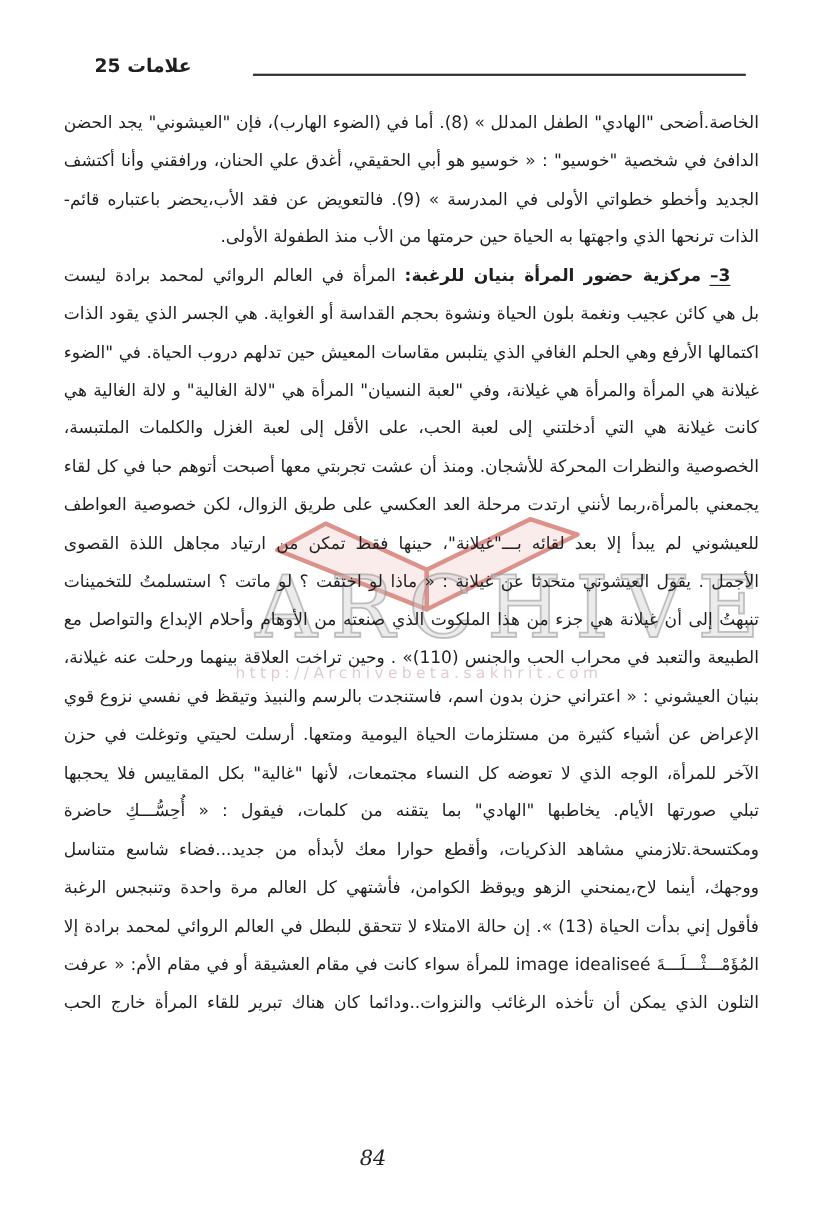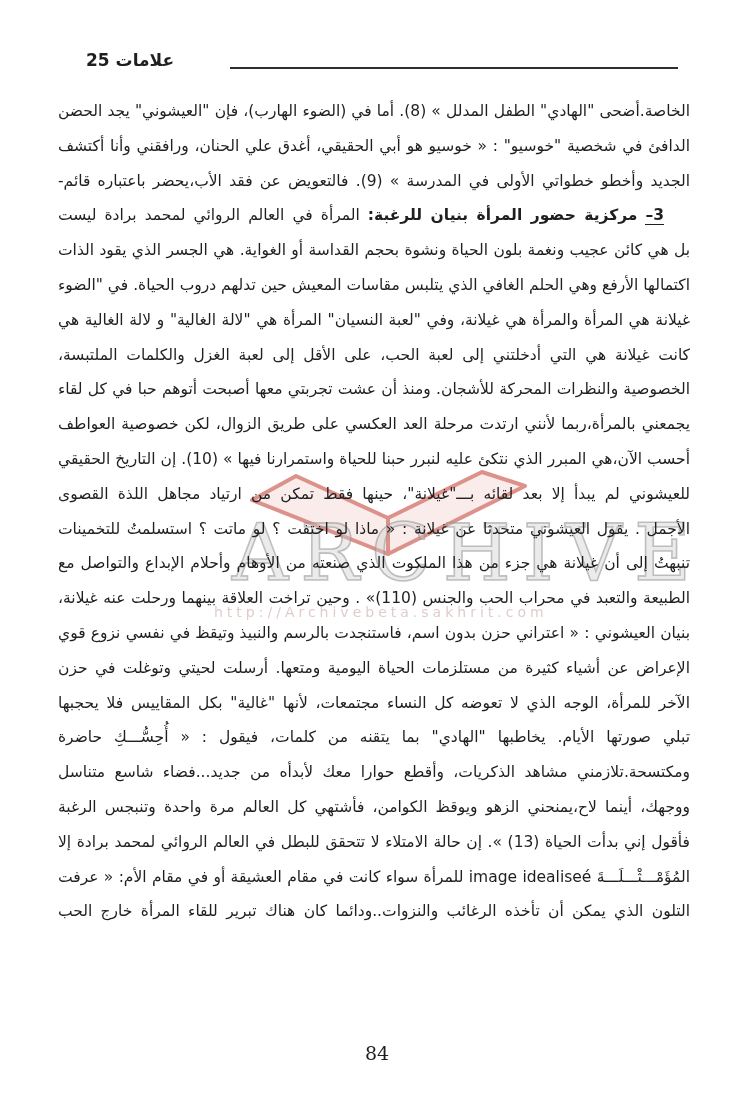--- a/index.html
+++ b/index.html
@@ -47,23 +47,22 @@
     text-align:justify;text-align-last:justify;
     overflow:hidden;
   }
   .line.end{text-align-last:right;}
   .line.indent{text-indent:26px;}
   .section-num{font-weight:bold;border-bottom:1.5px solid var(--text,#1f1f1f);}
   .section-title{font-weight:bold;}
   
   .page-number{
     position:absolute;left:327px;top:1042px;width:100px;
-    text-align:center;
     font-family:"DejaVu Serif",serif;
-    font-size:19px;color:var(--text,#1f1f1f);
+    font-size:19px;color:var(--text,#1f1f1f);font-style:italic;
   }
 </style>
 </head>
 <body>
 
 <div class="page">
 
   <div class="header-title">علامات 25</div>
   <div class="header-rule"></div>
 
@@ -73,34 +72,34 @@
       <path d="M142,84 L279,16 L236,2 L142,48 Z"></path>
     </svg>
     <div class="wm-title">ARCHIVE</div>
     <div class="wm-url">http://Archivebeta.sakhrit.com</div>
   </div>
 
   <div class="body-text" dir="rtl">
     <p class="line">الخاصة.أضحى "الهادي" الطفل المدلل » (8). أما في (الضوء الهارب)، فإن "العيشوني" يجد الحضن الأبوي</p>
     <p class="line">الدافئ في شخصية "خوسيو" : « خوسيو هو أبي الحقيقي، أغدق علي الحنان، ورافقني وأنا أكتشف عالمي</p>
     <p class="line">الجديد وأخطو خطواتي الأولى في المدرسة » (9). فالتعويض عن فقد الأب،يحضر باعتباره قائم-مقام تسند به</p>
+    <p class="line end">الذات ترنحها الذي واجهتها به الحياة حين حرمتها من الأب منذ الطفولة الأولى.</p>
 
     <p class="line indent">
       <span class="section-num">3–</span>
       <span class="section-title">مركزية حضور المرأة بنيان للرغبة:</span>
       <span>المرأة في العالم الروائي لمحمد برادة ليست مجرد امرأة،</span>
     </p>
 
     <p class="line">بل هي كائن عجيب ونغمة بلون الحياة ونشوة بحجم القداسة أو الغواية. هي الجسر الذي يقود الذات نحو</p>
     <p class="line">اكتمالها الأرفع وهي الحلم الغافي الذي يتلبس مقاسات المعيش حين تدلهم دروب الحياة. في "الضوء الهارب"</p>
     <p class="line">غيلانة هي المرأة والمرأة هي غيلانة، وفي "لعبة النسيان" المرأة هي "لالة الغالية" و لالة الغالية هي الأم. «</p>
     <p class="line">كانت غيلانة هي التي أدخلتني إلى لعبة الحب، على الأقل إلى لعبة الغزل والكلمات الملتبسة، والإشارات</p>
     <p class="line">الخصوصية والنظرات المحركة للأشجان. ومنذ أن عشت تجربتي معها أصبحت أتوهم حبا في كل لقاء حميمي</p>
     <p class="line">يجمعني بالمرأة،ربما لأنني ارتدت مرحلة العد العكسي على طريق الزوال، لكن خصوصية العواطف هي فيما</p>
-    <p class="line">أحسب الآن،هي المبرر الذي نتكئ عليه لنبرر حبنا للحياة واستمرارنا فيها » (10). إن التاريخ الحقيقي</p>
     <p class="line">للعيشوني لم يبدأ إلا بعد لقائه بـــ"غيلانة"، حينها فقط تمكن من ارتياد مجاهل اللذة القصوى والاكتمال</p>
     <p class="line">الأجمل . يقول العيشوني متحدثا عن غيلانة : « ماذا لو اختفت ؟ لو ماتت ؟ استسلمتُ للتخمينات لكني</p>
     <p class="line">تنبهتُ إلى أن غيلانة هي جزء من هذا الملكوت الذي صنعته من الأوهام وأحلام الإبداع والتواصل مع</p>
     <p class="line">الطبيعة والتعبد في محراب الحب والجنس (110)» . وحين تراخت العلاقة بينهما ورحلت عنه غيلانة، تداعى</p>
     <p class="line">بنيان العيشوني : « اعتراني حزن بدون اسم، فاستنجدت بالرسم والنبيذ وتيقظ في نفسي نزوع قوي إلى</p>
     <p class="line end">الإعراض عن أشياء كثيرة من مستلزمات الحياة اليومية ومتعها. أرسلت لحيتي وتوغلت في حزن كئيب(12)».</p>
 
     <p class="line">الآخر للمرأة، الوجه الذي لا تعوضه كل النساء مجتمعات، لأنها "غالية" بكل المقاييس فلا يحجبها الموت ولا</p>
     <p class="line">تبلي صورتها الأيام. يخاطبها "الهادي" بما يتقنه من كلمات، فيقول : « أُحِسُّـــكِ حاضرة</p>
     <p class="line">ومكتسحة.تلازمني مشاهد الذكريات، وأقطع حوارا معك لأبدأه من جديد...فضاء شاسع متناسل يضمنا.</p>

